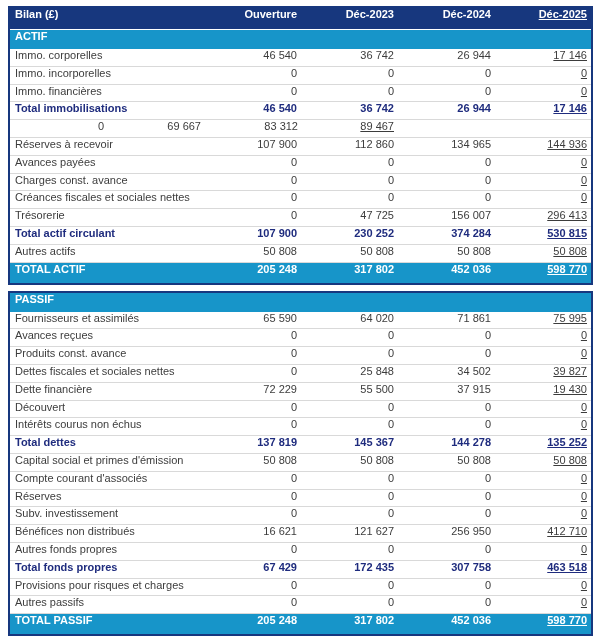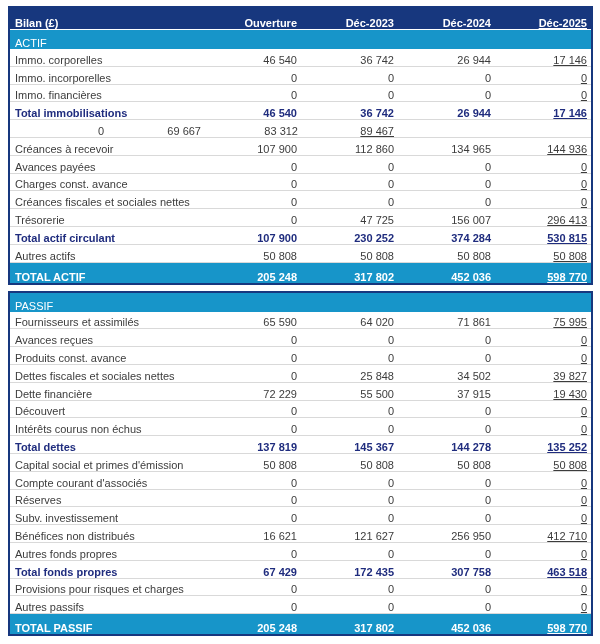--- a/index.html
+++ b/index.html
@@ -13,27 +13,27 @@
   html, body {
     width: 600px; height: 644px;
     background: #ffffff;
     font-family: "Liberation Sans", sans-serif;
     font-size: 11px;
     overflow: hidden;
   }
   .sheet { padding: 6px 7px 5px 8px; }
   .tbl { border: 2px solid var(--navy); background: #fff; }
   .tbl-gap { height: 6px; background: #fff; }
-  .row { display: flex; align-items: flex-end; }
+  .row { display: flex; align-items: flex-start; }
   .row.head {
     background: var(--navy); color: #fff; font-weight: bold;
     height: 22px; border-bottom: 1px solid #fff;
   }
   .row.section-head {
-    background: var(--cyan); color: #fff; font-weight: normal;
+    background: var(--cyan); color: #fff; font-weight: bold;
     height: 19px;
   }
   .row.data {
     height: 17.8px; background: #fff;
     border-bottom: 1px solid var(--divider);
     color: var(--body-text);
   }
   .row.data.subtotal { font-weight: bold; color: var(--subtotal); }
   .row.total {
     background: var(--cyan); color: #fff; font-weight: bold;
@@ -87,21 +87,21 @@
           <div class="cell num">26 944</div>
           <div class="cell num">17 146</div>
         </div>
         <div class="row data">
           <div class="cell num">0</div>
           <div class="cell num">69 667</div>
           <div class="cell num">83 312</div>
           <div class="cell num">89 467</div>
         </div>
         <div class="row data">
-          <div class="cell label">Créances à recevoir</div>
+          <div class="cell label">Réserves à recevoir</div>
           <div class="cell num">107 900</div>
           <div class="cell num">112 860</div>
           <div class="cell num">134 965</div>
           <div class="cell num">144 936</div>
         </div>
         <div class="row data">
           <div class="cell label">Avances payées</div>
           <div class="cell num">0</div>
           <div class="cell num">0</div>
           <div class="cell num">0</div>

